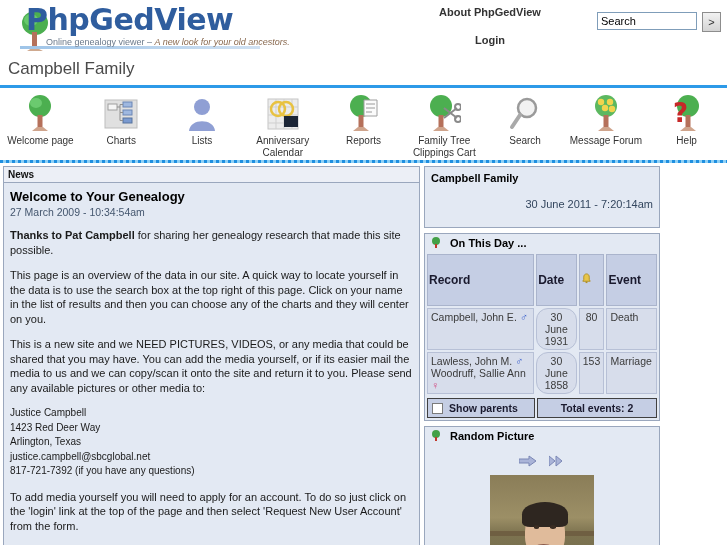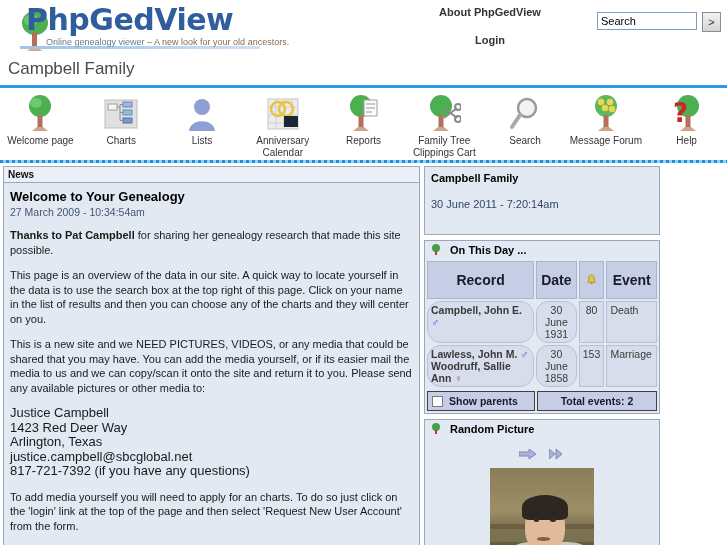--- a/index.html
+++ b/index.html
@@ -33,21 +33,21 @@
     letter-spacing: -0.5px;
     position: absolute; left: 18px; top: 0px;
     white-space: nowrap;
   }
   .logo-tagline {
     position: absolute; left: 38px; top: 35px;
     font-size: 9px;
     color: #6b7a8c;
     white-space: nowrap;
   }
-  .logo-tagline .italic { color: #8a6a50; }
+  .logo-tagline .italic { font-style: italic; color: #8a6a50; }
   .logo-tree {
     position: absolute; left: 10px; top: 8px;
     width: 34px; height: 42px;
   }
   .logo-underline {
     position: absolute; left: 12px; top: 44px;
     width: 240px; height: 3px;
     background: linear-gradient(to right,#9ec4e8,#cfe0f2);
   }
 
@@ -157,52 +157,52 @@
   .block-body { padding: 5px 6px; }
 
   
   .news-title {
     font-size: 13px; font-weight: bold; color: #000;
     margin: 1px 0 2px 0;
   }
   .news-date { font-size: 10.5px; color: #44566e; margin-bottom: 10px; }
   .news-p { font-size: 11px; line-height: 14.5px; color: #1a1a1a; margin: 0 0 11px 0; }
   .news-p b { font-weight: bold; }
-  .addr-line { font-size: 13px; line-height: 14.5px; }
+  .addr-line { font-size: 10px; line-height: 14.5px; }
 
   
   .gedcom-block { border: 1px solid #9aa7bd; background:#e3e9f3; }
   .panel-hdr-icon {
     display: inline-block; vertical-align: -2px;
     width: 12px; height: 12px; margin-right: 5px;
   }
   .panel-hdr {
     font-weight: bold; font-size: 11px; padding: 3px 5px; color: #000;
     background: #e3e9f3;
   }
 
   
   .fam-name { font-weight: bold; font-size: 11px; color: #000; margin-bottom: 14px; }
-  .fam-date { text-align: left; font-size: 11px; color: #33465e; padding-bottom: 24px; }
+  .fam-date { text-align: right; font-size: 11px; color: #33465e; padding-bottom: 17px; }
 
   
   table.otd { width: 100%; border-collapse: separate; border-spacing: 2px; }
   table.otd th {
     background: #c5cee4;
-    font-size: 14px; font-weight: bold; color: #1a1a2e;
-    padding: 10px 1px; text-align: center;
+    font-size: 12px; font-weight: bold; color: #1a1a2e;
+    padding: 18px 1px; text-align: left;
     border: 1px solid #aab4cc;
   }
   table.otd td {
     background: #d7ddeb;
     font-size: 10.5px; color: #3a3a3a;
     padding: 2px 3px; vertical-align: top;
     border: 1px solid #b7c0d6;
   }
-  td.rec { font-weight: bold; color: #111; width: 106px; border-radius: 14px; }
+  td.rec { font-weight: normal; color: #111; width: 106px; }
   td.dt { text-align: center; width: 40px; color: #555; border-radius: 12px; }
   td.age { text-align: center; width: 22px; color: #8d8d8d; }
   td.ev { color: #555; width: 50px; }
   .sym-m { color: #3a5fcd; font-size: 11px; }
   .sym-f { color: #d1407a; font-size: 11px; }
   .otd-foot {
     display: flex; margin: 2px;
   }
   .otd-foot .cell {
     background: #c5cee4; border: 1px solid #404040;
@@ -432,21 +432,21 @@
         <p class="news-p">This is a new site and we NEED PICTURES, VIDEOS, or any media that could be shared that you may have. You can add the media yourself, or if its easier mail the media to us and we can copy/scan it onto the site and return it to you. Please send any available pictures or other media to:</p>
 
         <div style="margin-bottom:11px;">
           <div class="addr-line">Justice Campbell</div>
           <div class="addr-line">1423 Red Deer Way</div>
           <div class="addr-line">Arlington, Texas</div>
           <div class="addr-line">justice.campbell@sbcglobal.net</div>
           <div class="addr-line">817-721-7392 (if you have any questions)</div>
         </div>
 
-        <p class="news-p">To add media yourself you will need to apply for an charts. To do so just click on the 'login' link at the top of the page and then select 'Request New User Account' from the form.</p>
+        <p class="news-p">To add media yourself you will need to apply for an account. To do so just click on the 'login' link at the top of the page and then select 'Request New User Account' from the form.</p>
         <p class="news-p" style="margin-bottom:10px;">Thanks and please enjoy your site!</p>
       </div>
     </div>
 
     <div class="gedcom-block">
       <div class="panel-hdr">
         <svg class="panel-hdr-icon" viewBox="0 0 12 12">
           <ellipse cx="6" cy="4" rx="4" ry="4" fill="#43a047"></ellipse>
           <rect x="5" y="7" width="2" height="4" fill="#c0392b"></rect>
         </svg>

